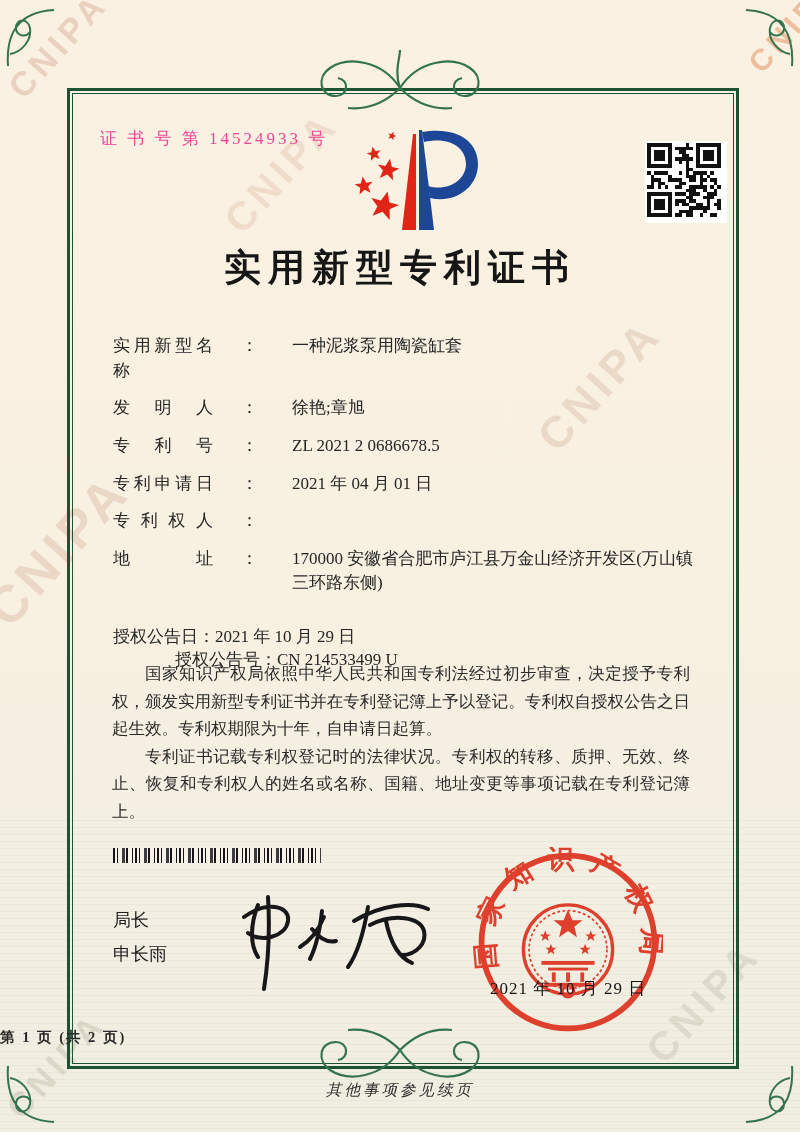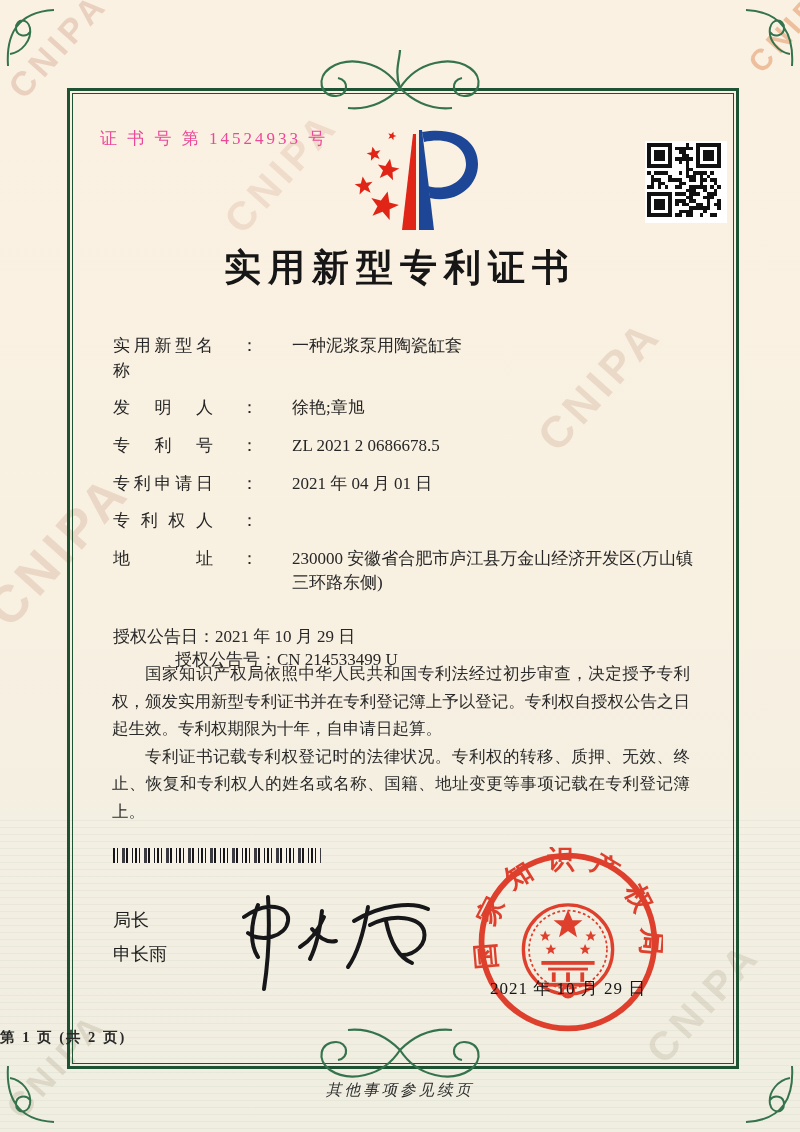--- a/index.html
+++ b/index.html
@@ -286,21 +286,21 @@
         <span class="fcolon">：</span>
       <span class="fvalue">2021 年 04 月 01 日</span>
     </div>
     <div class="frow">
       <span class="flabel">专利权人</span>
         <span class="fcolon">：</span>
     </div>
     <div class="frow">
       <span class="flabel">地址</span>
         <span class="fcolon">：</span>
-      <span class="fvalue" style="width:450px;">230000  安徽省合肥市庐江县万金山经济开发区(万山镇三环路东侧)</span>
+      <span class="fvalue" style="width:450px;">170000  安徽省合肥市庐江县万金山经济开发区(万山镇三环路东侧)</span>
     </div>
   </div>
 
   <div class="grant-row">
     <span class="pair"><span>授权公告日</span><span>：</span><span>2021 年 10 月 29 日</span></span>
     <span class="pair"><span>授权公告号</span><span>：</span><span>CN 214533499 U</span></span>
   </div>
 
   <div class="paras">
     <p>国家知识产权局依照中华人民共和国专利法经过初步审查，决定授予专利权，颁发实用新型专利证书并在专利登记簿上予以登记。专利权自授权公告之日起生效。专利权期限为十年，自申请日起算。</p>

